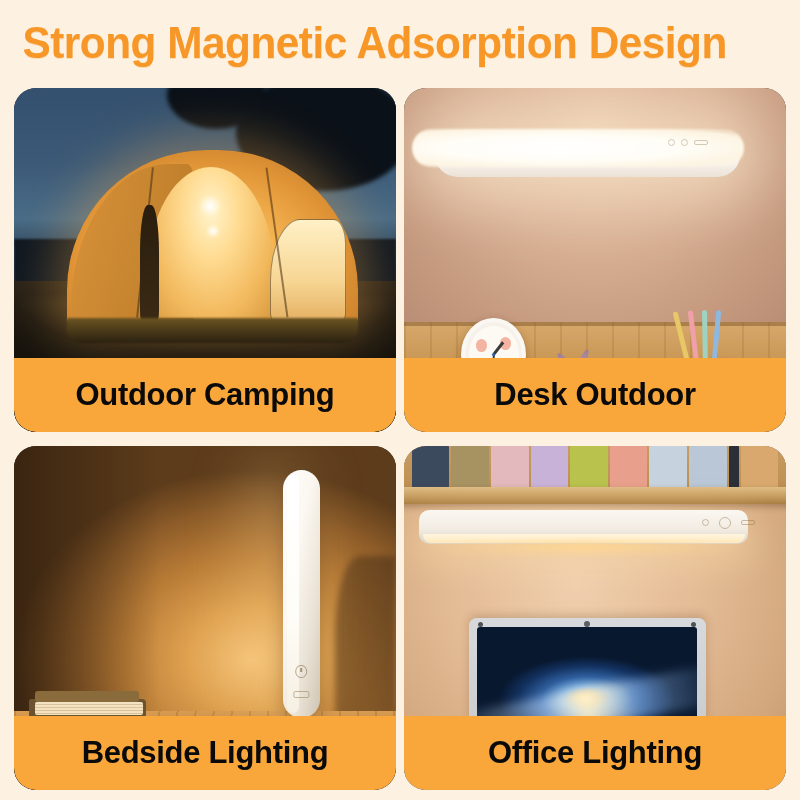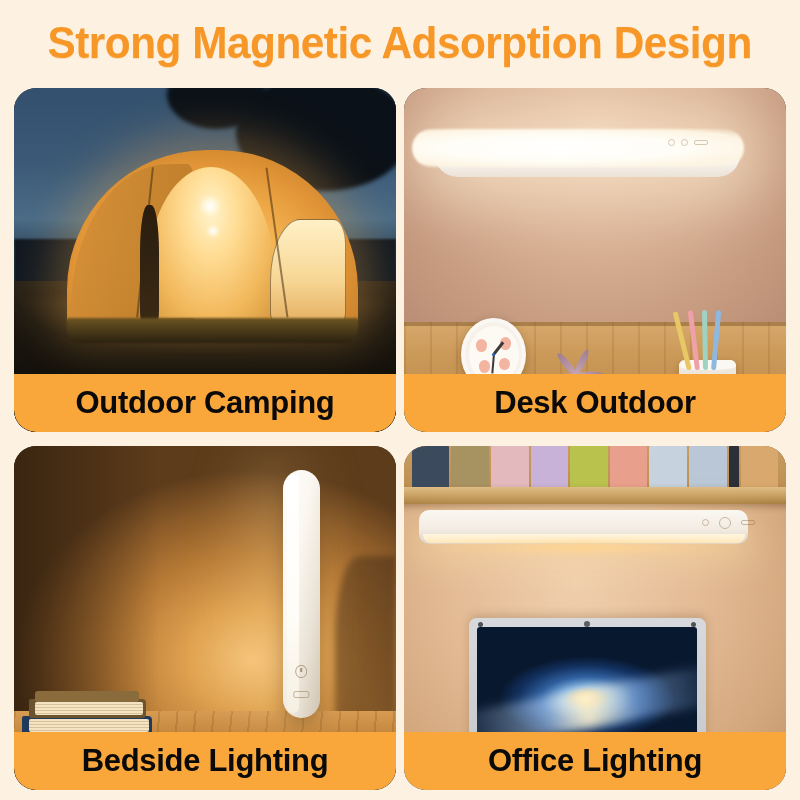--- a/index.html
+++ b/index.html
@@ -11,21 +11,21 @@
     font-family: "Liberation Sans", sans-serif;
     overflow: hidden;
     position: relative;
   }
 
   
   .title-bar {
     position: absolute;
     left: 0; top: 12px;
     width: 800px; height: 62px;
-    display: flex; align-items: center; justify-content: center;
+    display: flex; align-items: center; justify-content: flex-start;
   }
   .title-text {
     color: #F79727;
     font-family: "Liberation Sans Narrow", "Liberation Sans", sans-serif;
     font-size: 45px;
     font-weight: bold;
     letter-spacing: -0.5px;
     white-space: nowrap;
     transform: scaleX(0.94);
     text-shadow: 0 1px 0 rgba(247,151,39,0.25);
@@ -52,21 +52,21 @@
 
   .scene {
     position: absolute;
     inset: 0;
     overflow: hidden;
   }
 
   .caption {
     position: absolute;
     left: 0; right: 0; bottom: 0;
-    height: 58px;
+    height: 74px;
     background: #F9A73A;
     border-radius: 0 0 22px 22px;
     display: flex;
     align-items: center;
     justify-content: center;
     z-index: 40;
   }
   .caption-text {
     color: #0A0A0A;
     font-size: 31px;

